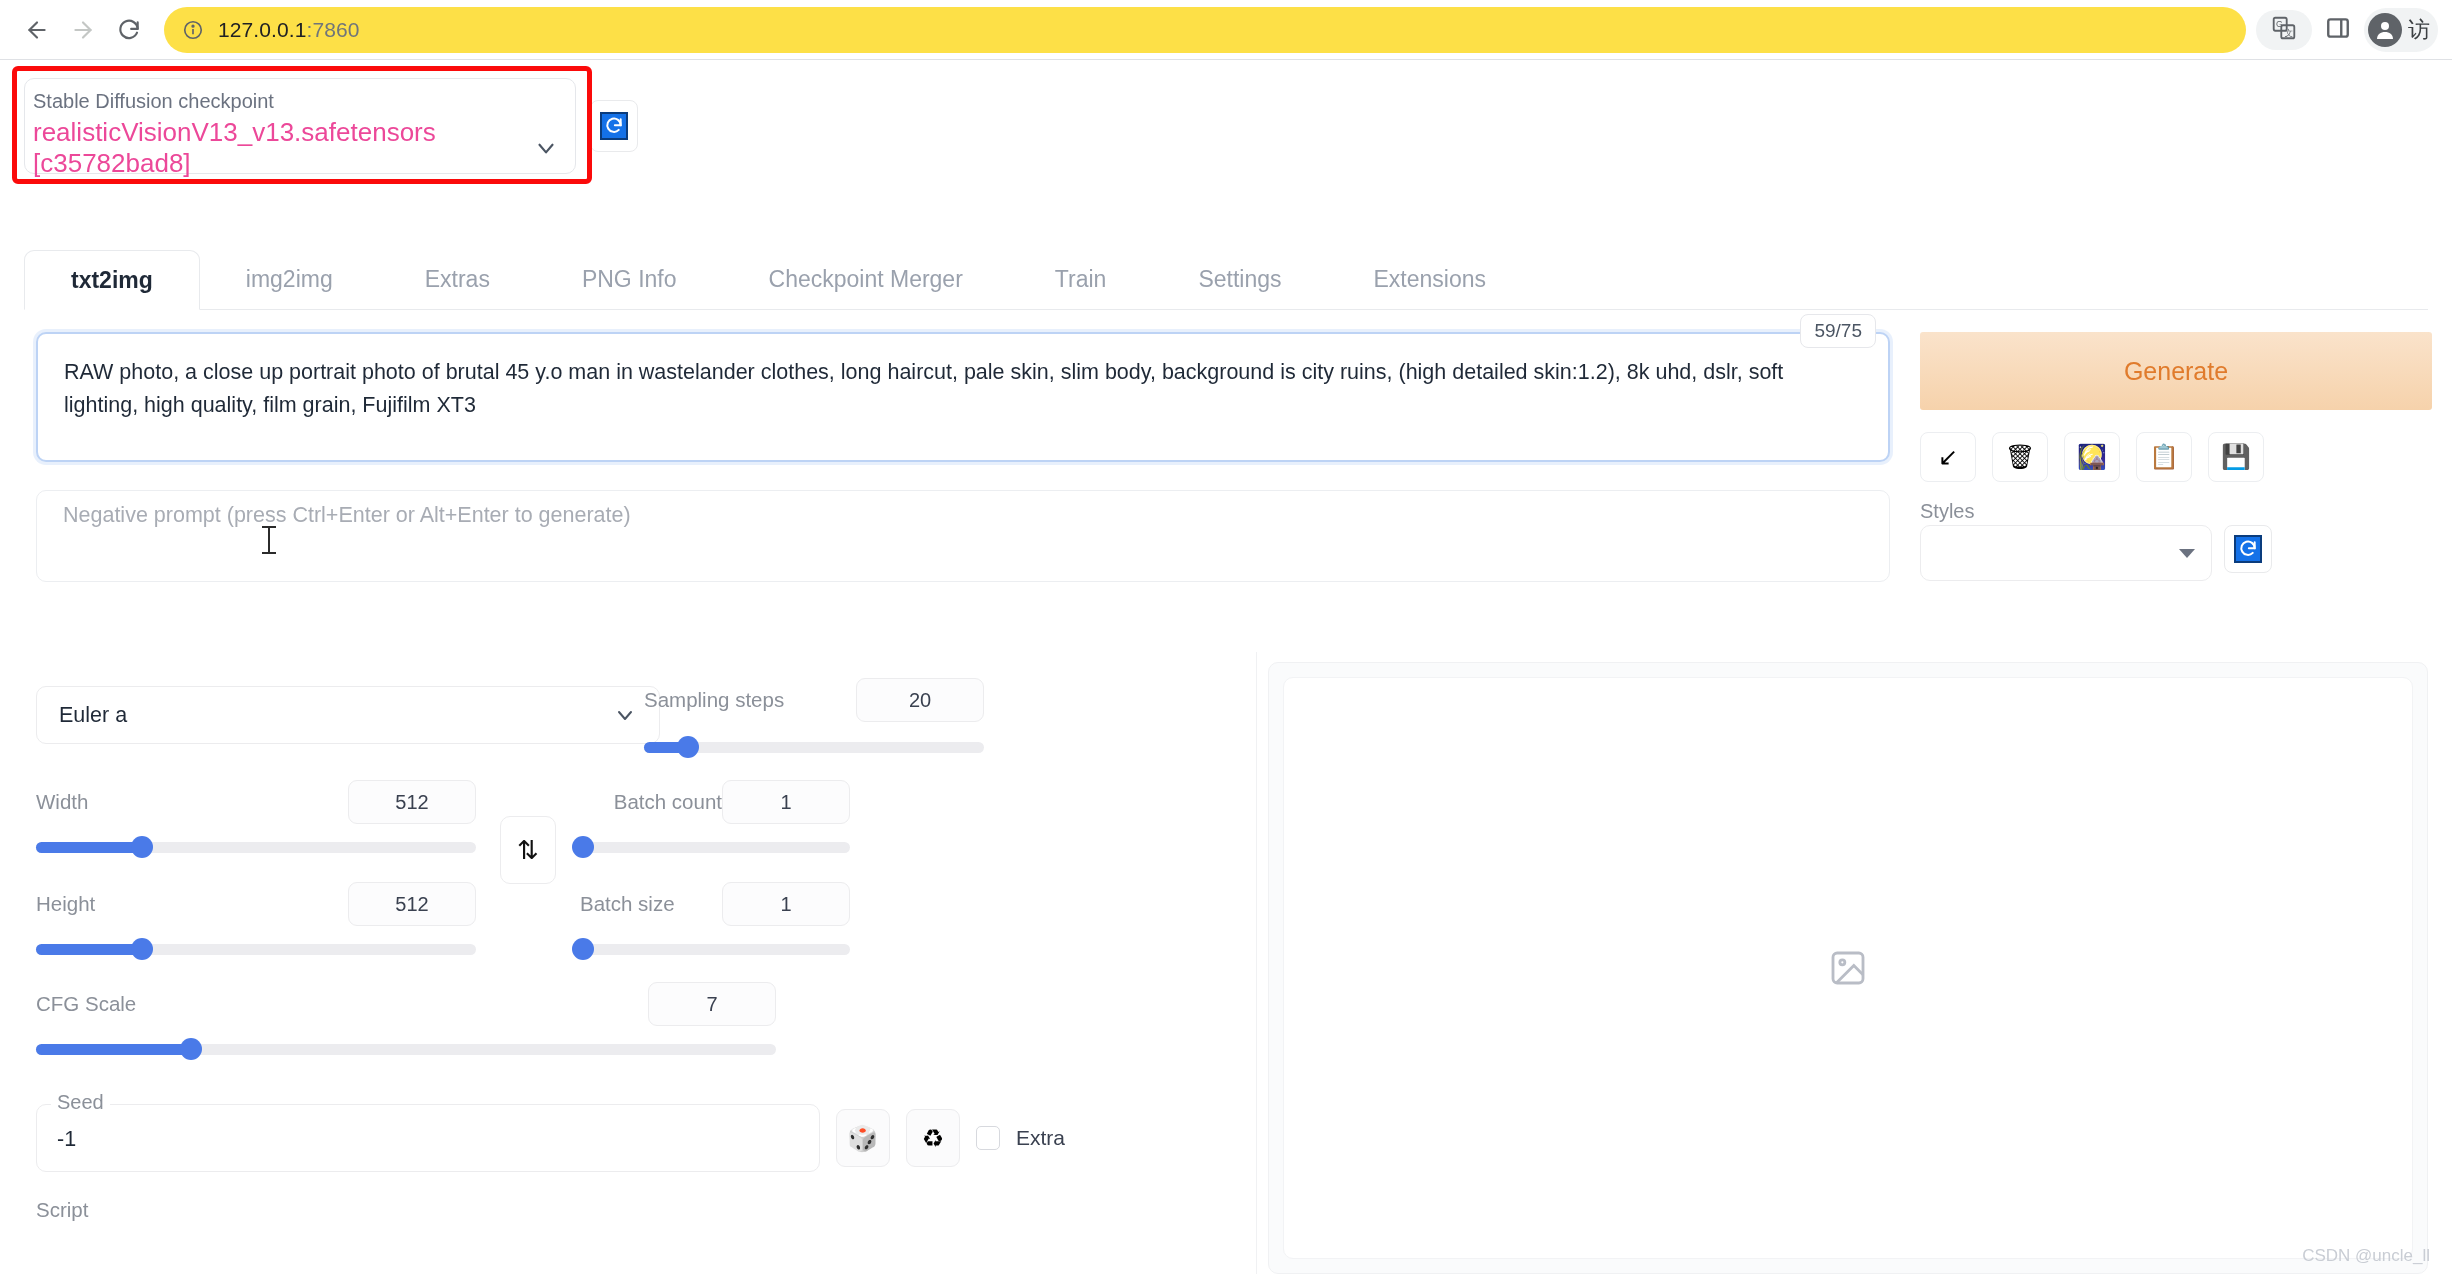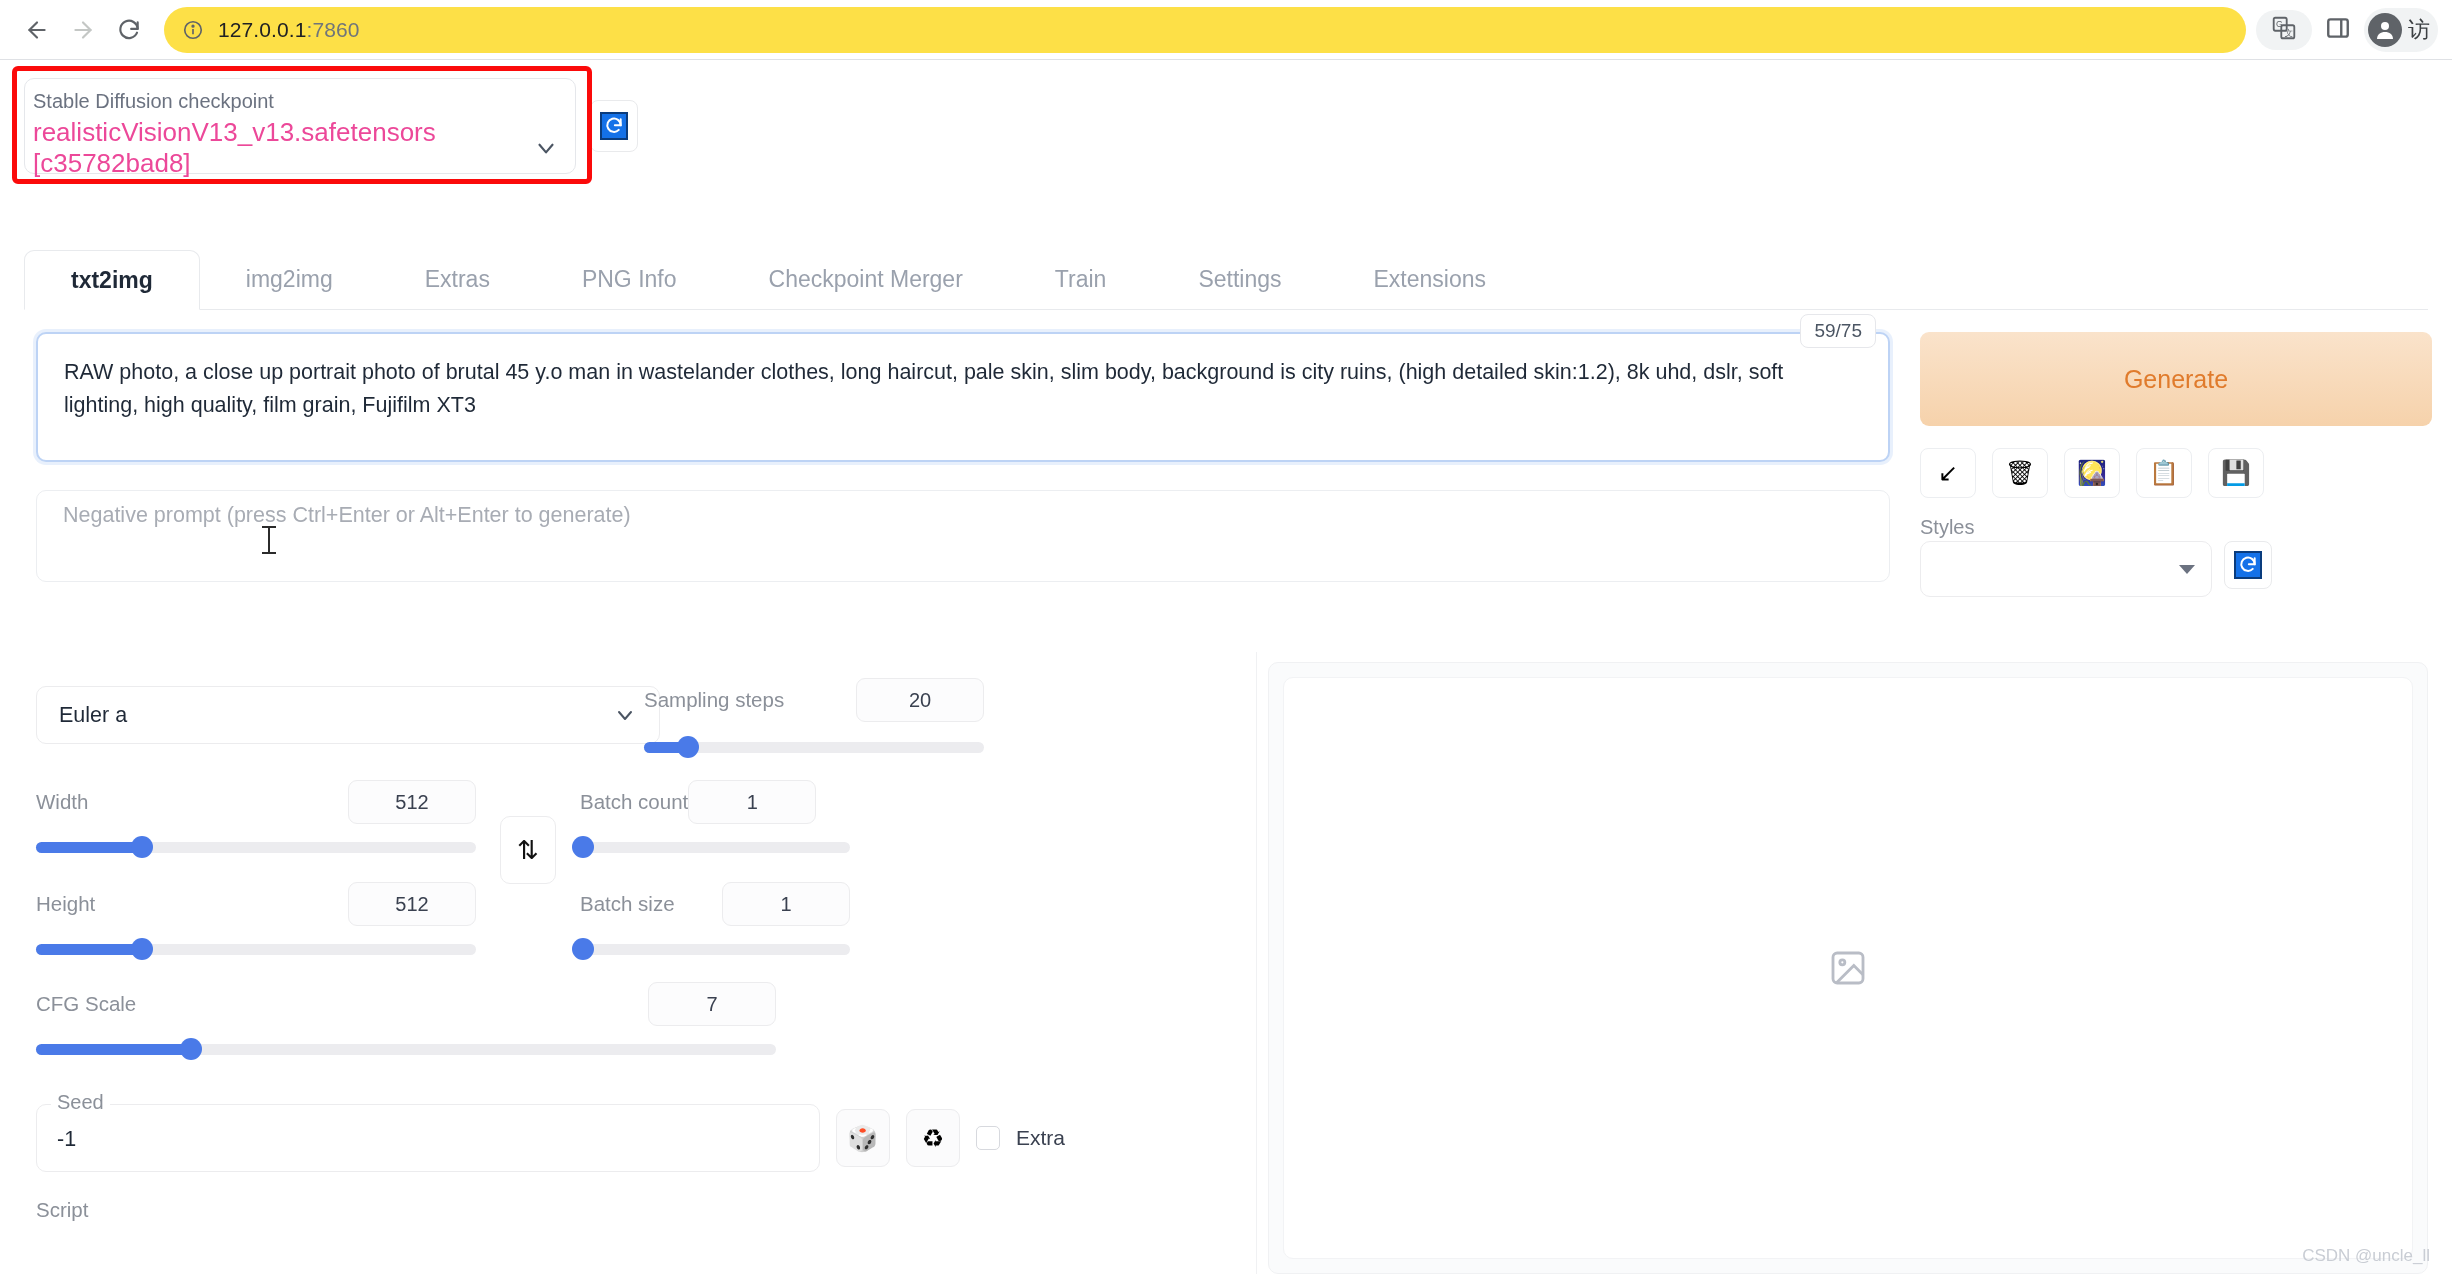--- a/index.html
+++ b/index.html
@@ -195,22 +195,22 @@
   }
   .caret-bar-top { top: 466px; }
   .caret-bar-bot { top: 492px; }
 
   
   .gen-col {
     position: absolute; top: 272px; left: 1920px;
     width: 532px;
   }
   .generate-btn {
-    width: 512px; height: 94px;
-    border-radius: 9px;
+    width: 512px; height: 78px;
+    border-radius: 3px;
     background: linear-gradient(180deg, #fae3cb 0%, #f6d2ab 100%);
     display: flex; align-items: center; justify-content: center;
     font-size: 25px; color: #e07b2c;
   }
   .tool-row { display: flex; gap: 16px; margin-top: 22px; }
   .tool-btn {
     width: 56px; height: 50px;
     border: 1px solid #eceef1; border-radius: 8px;
     background: #fff;
     display: flex; align-items: center; justify-content: center;
@@ -540,21 +540,21 @@
         </div>
       </div>
 
       <div style="display:flex;align-items:flex-start;padding:36px 24px 0 24px;">
         <div class="swap-btn">
           <span>⇅</span>
         </div>
       </div>
 
       <div style="width:270px;">
-        <div style="display:flex;align-items:center;justify-content:flex-start;">
+        <div style="display:flex;align-items:center;justify-content:flex-end;">
           <span class="lbl">Batch count</span>
           <span class="num-box">1</span>
         </div>
         <div class="slider" style="margin-top:12px;">
           <div class="track"></div>
           <div class="fill" style="width:1%;"></div>
           <div class="thumb" style="left:1%;"></div>
         </div>
 
         <div style="display:flex;align-items:center;justify-content:space-between;margin-top:24px;">

